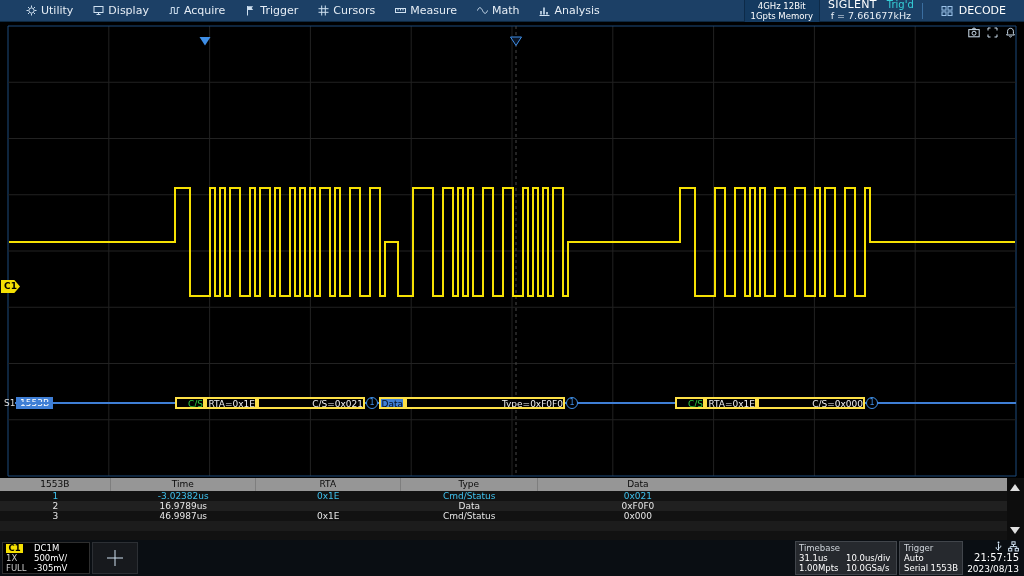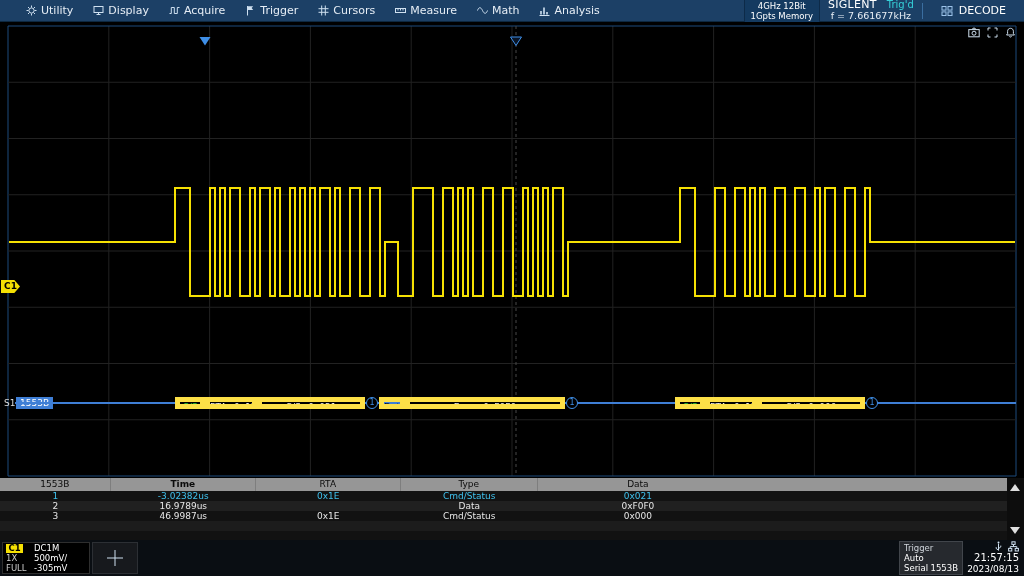--- a/index.html
+++ b/index.html
@@ -27,21 +27,21 @@
   .wave{position:absolute;top:22px;left:0;width:1024px;height:456px;background:#000}
   .wavesvg{position:absolute;left:0;top:0}
   .corner-icons{position:absolute;top:5px;right:8px;display:flex;gap:7px;color:#5d9bd3}
   .c1-marker{position:absolute;left:1px;top:258px;width:19px;height:13px;background:#f5e003;color:#000;font-size:9px;font-weight:bold;line-height:13px;text-align:center;clip-path:polygon(0 0,70% 0,100% 50%,70% 100%,0 100%)}
 
   
   .bus-layer{position:absolute;top:396px;left:0;width:1024px;height:14px;font-size:9px}
   .bus-label{position:absolute;left:4px;top:2px;color:#ddd}
   .bus-badge{position:absolute;left:16px;top:1px;background:#3f7fd6;color:#fff;padding:0 4px;height:12px;line-height:12px}
   .bus-line{position:absolute;left:15px;right:8px;top:6px;height:2px;background:#3f7fd6}
-  .seg{position:absolute;top:1px;height:12px;line-height:10px;border:5px solid #fde047;background:#000;color:#eee;text-align:center;overflow:hidden;white-space:nowrap}
+  .seg{position:absolute;top:1px;height:12px;line-height:10px;border:2px solid #fde047;background:#000;color:#eee;text-align:right;overflow:hidden;white-space:nowrap}
   .seg.tag{color:#2ecc40}
   .seg.data-tag{background:#3f7fd6;color:#041020}
   .seg-circle{position:absolute;top:1px;width:12px;height:12px;border-radius:50%;border:1px solid #3f8fe8;color:#3f8fe8;background:#000;font-size:8px;line-height:10px;text-align:center}
 
   
   .dtable{position:absolute;top:478px;left:0;width:1007px;height:62px;background:#121212;font-size:9px}
   .t-head{display:flex;height:13px;background:#969696;color:#0b0b0b;align-items:center}
   .th{text-align:center;border-right:1px solid #7e7e7e;height:100%;line-height:13px}
   .th:last-child{border-right:none}
   .t-row{display:flex;height:10px;align-items:center;color:#e6e6e6}
@@ -226,33 +226,33 @@
   <div class="bus-layer">
     <span class="bus-label">S1</span>
     <span class="bus-badge">1553B</span>
     <div class="bus-line"></div>
     <div>
         <div class="seg tag" style="left: 175px; width: 30px;">C/S</div>
         <div class="seg " style="left: 205px; width: 52px;">RTA=0x1E</div>
         <div class="seg " style="left: 257px; width: 108px;">C/S=0x021</div>
         <div class="seg-circle" style="left: 366px;">1</div>
         <div class="seg data-tag" style="left: 379px; width: 26px;">Data</div>
-        <div class="seg " style="left: 405px; width: 160px;">Error=0xF0F0</div>
+        <div class="seg " style="left: 405px; width: 160px;">Type=0xF0F0</div>
         <div class="seg-circle" style="left: 566px;">1</div>
         <div class="seg tag" style="left: 675px; width: 30px;">C/S</div>
         <div class="seg " style="left: 705px; width: 52px;">RTA=0x1E</div>
         <div class="seg " style="left: 757px; width: 108px;">C/S=0x000</div>
         <div class="seg-circle" style="left: 866px;">1</div>
       </div>
   </div>
 
   <div class="dtable">
     <div class="t-head">
         <div class="th" style="width: 11%;">1553B</div>
-        <div class="th" style="width: 14.4%; font-weight: bold;">Time</div>
+        <div class="th" style="width: 14.4%;">Time</div>
         <div class="th" style="width: 14.4%;">RTA</div>
         <div class="th" style="width: 13.6%;">Type</div>
         <div class="th" style="width: 19.9%;">Data</div>
       </div>
     <div class="t-body">
         <div class="t-row sel">
           <div class="td" style="width: 11%;">1</div>
           <div class="td" style="width: 14.4%;">-3.02382us</div>
           <div class="td" style="width: 14.4%;">0x1E</div>
           <div class="td" style="width: 13.6%;">Cmd/Status</div>
@@ -292,20 +292,28 @@
       <span class="ch-lbl">FULL</span>
       <span class="ch-val">-305mV</span>
     </div>
     <div class="plus-panel">
       <span class="icn">
           <svg width="20" height="20" viewBox="0 0 20 20">
             <path d="M10 2v16M2 10h16" stroke="currentColor" fill="none"></path>
           </svg>
         </span>
     </div>
+    <div class="tb-panel">
+      <span class="p-title">Timebase</span>
+        <span></span>
+      <span class="p-val">31.1us</span>
+      <span class="p-val">10.0us/div</span>
+      <span class="p-val">1.00Mpts</span>
+      <span class="p-val">10.0GSa/s</span>
+    </div>
     <div class="trg-panel">
       <span class="p-title">Trigger</span>
       <span class="p-val">Auto</span>
       <div class="trg-row">
         <span class="p-val">Serial</span>
         <span class="p-val">1553B</span>
       </div>
     </div>
     <div class="clock">
       <div class="status-icons">

